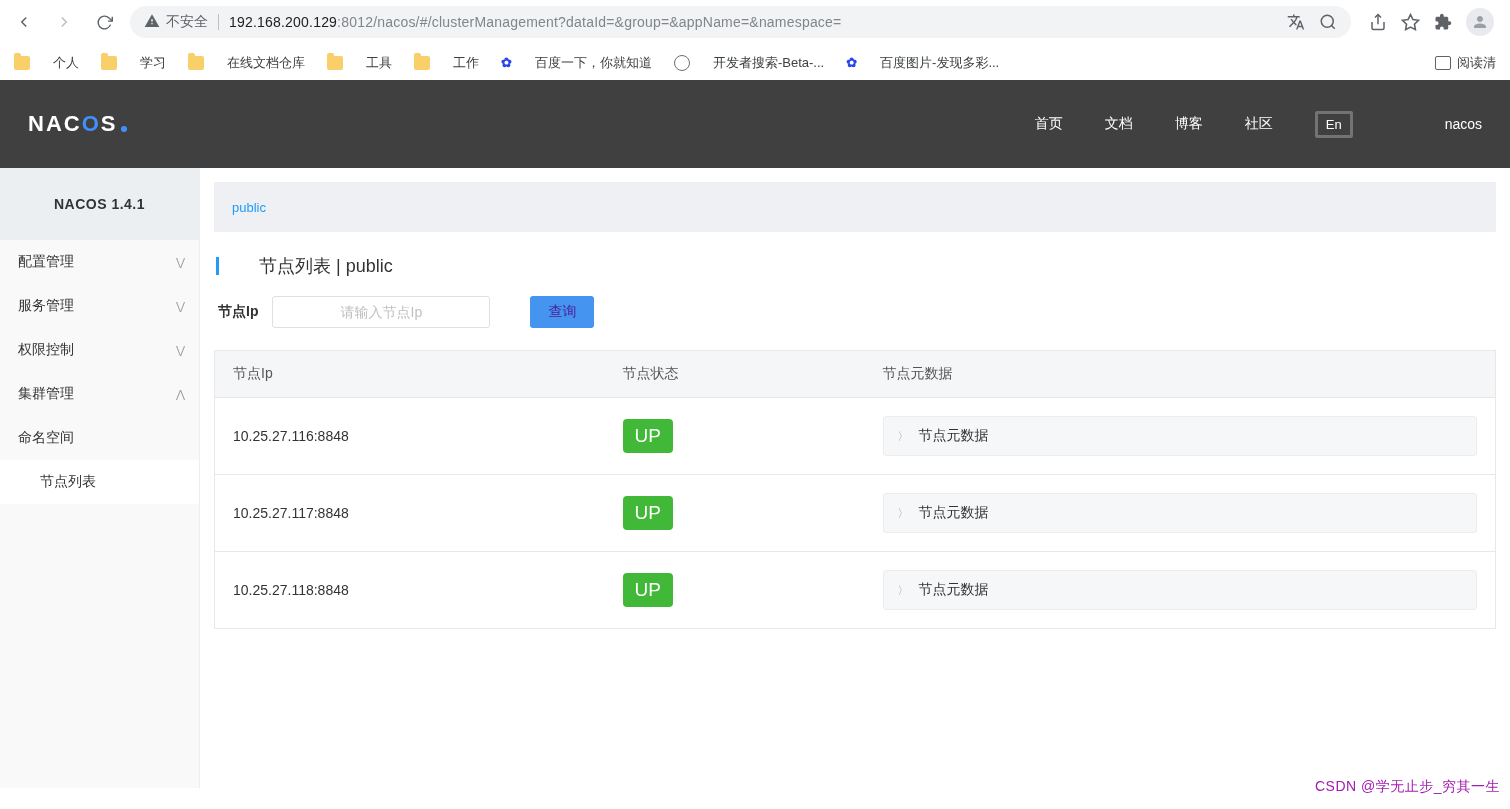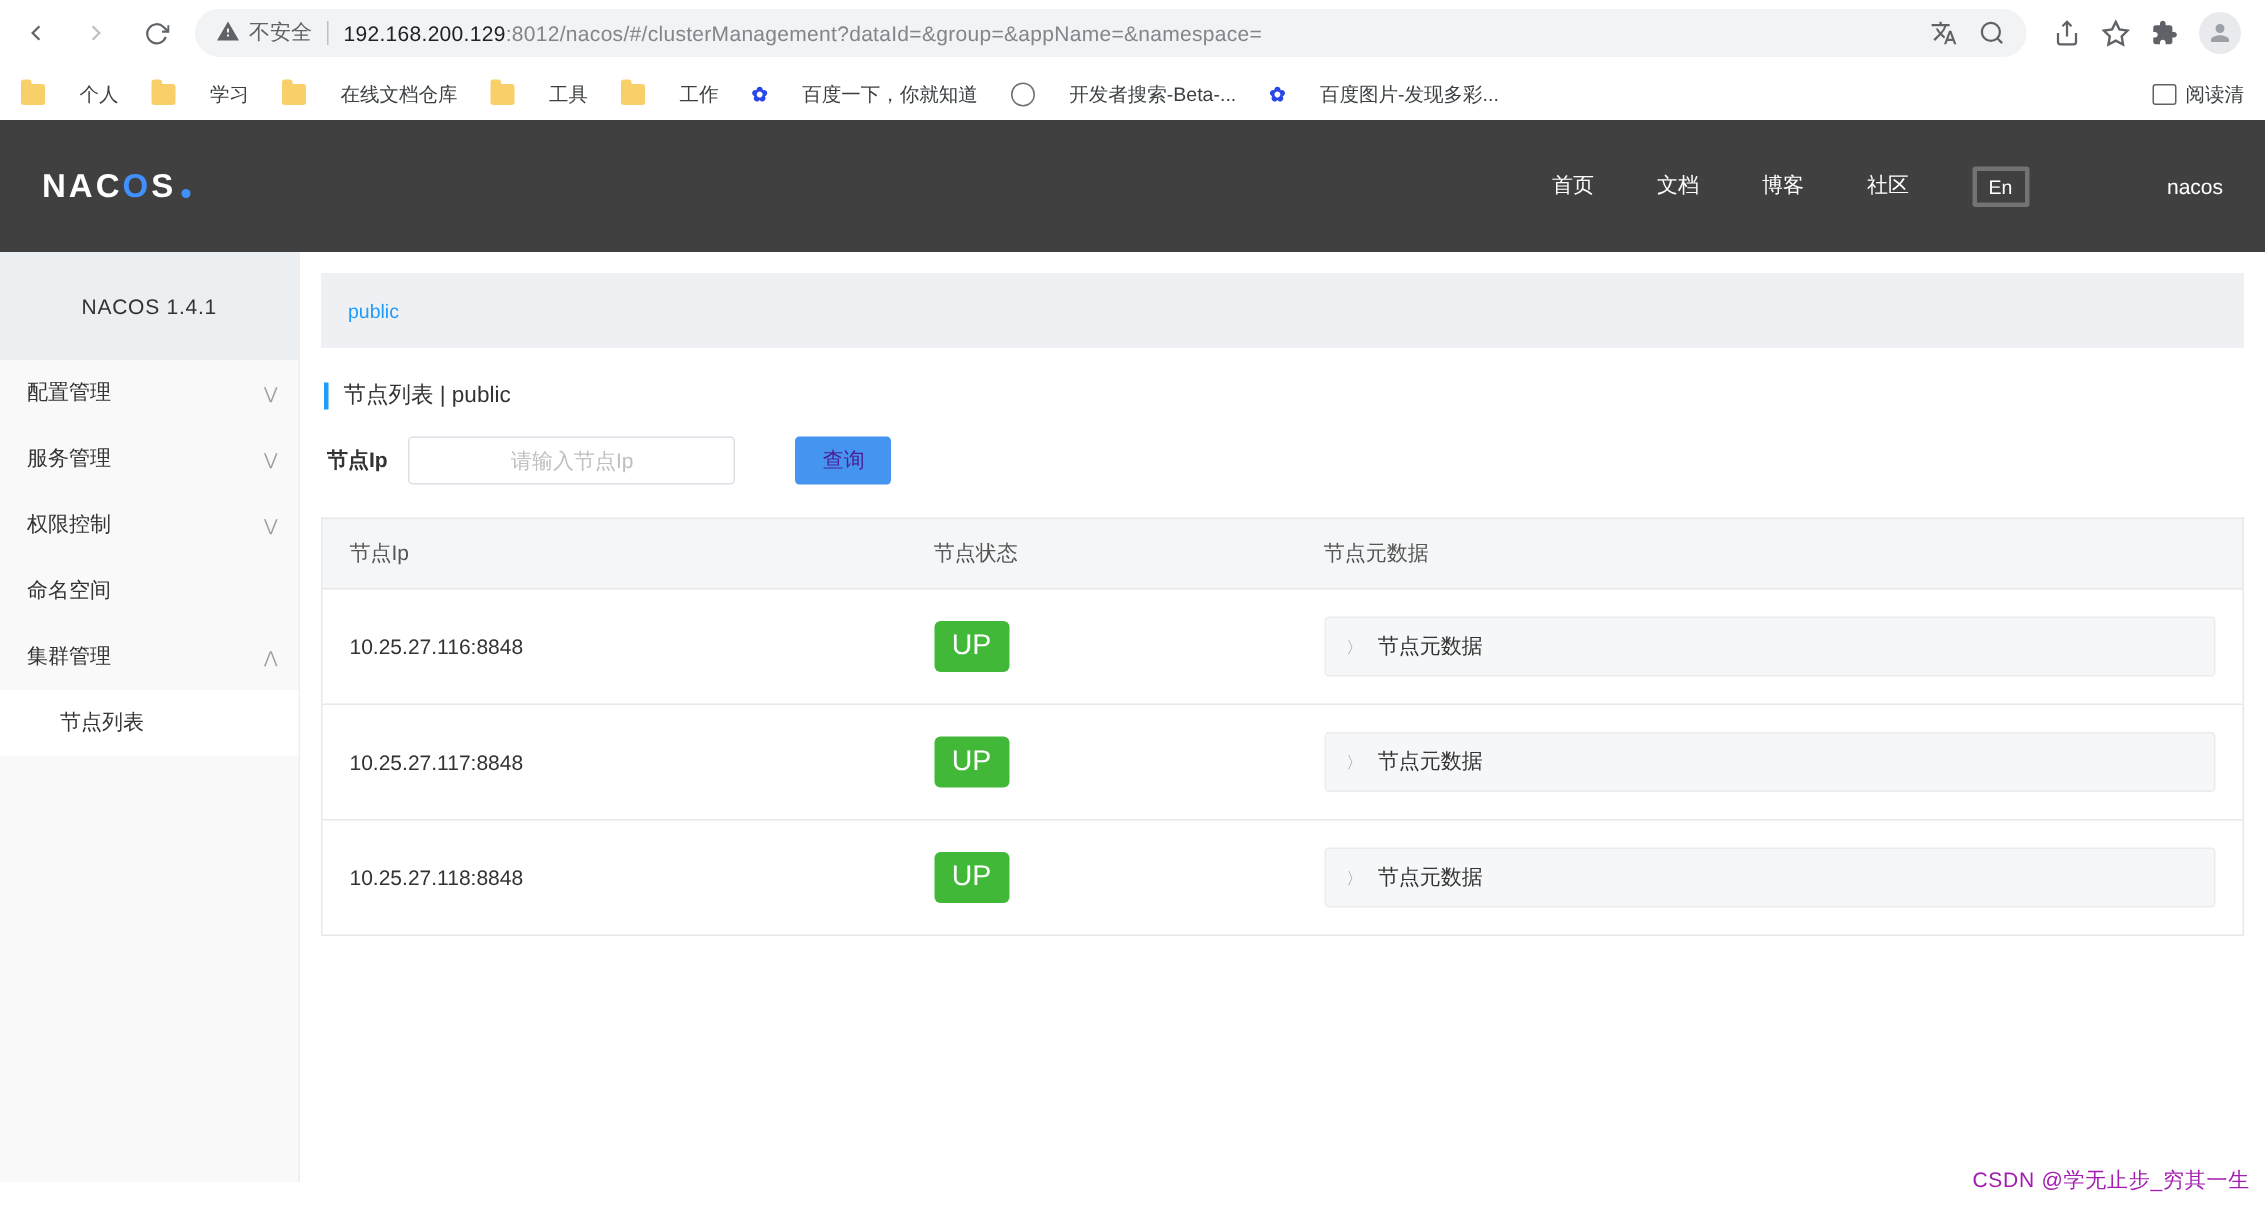--- a/index.html
+++ b/index.html
@@ -33,31 +33,31 @@
   .logo-text .o1 { color:#4190ff; }
   .logo-dot { width:6px; height:6px; background:#4190ff; border-radius:50%; margin-left:2px; margin-top:10px; }
   .nav-links { margin-left:auto; display:flex; align-items:center; gap:42px; color:#fff; }
   .nav-links a { color:#fff; text-decoration:none; cursor:pointer; }
   .lang-btn { border:3px solid #737373; color:#fff; padding:3px 8px; border-radius:2px; font-size:13px; }
   .user-link { margin-left:50px; }
 
   
   .app-body { display:flex; min-height:620px; background:#fff; }
   .sidebar { width:200px; background:#f9f9f9; border-right:1px solid #eee; }
-  .sb-title { height:72px; display:flex; align-items:center; justify-content:center; background:#eceff1; font-weight:400; letter-spacing:.5px; }
+  .sb-title { height:72px; display:flex; align-items:center; justify-content:center; background:#eceff1; font-weight:700; letter-spacing:.5px; }
   .sb-item { height:44px; display:flex; align-items:center; padding:0 18px; cursor:pointer; position:relative; color:#333; }
   .sb-item .chev { position:absolute; right:14px; color:#9aa0a6; font-size:11px; }
   .sb-sub { height:44px; display:flex; align-items:center; padding-left:40px; color:#333; background:#fff; cursor:pointer; }
 
   .content { flex:1; padding:0 14px 20px; }
   .ns-tabs { height:50px; background:#eef0f3; display:flex; align-items:center; padding:0 18px; margin-top:14px; }
   .ns-tab { color:#209bfa; font-size:13px; cursor:pointer; }
   .page-head { display:flex; align-items:center; margin:22px 2px 18px; gap:10px; }
   .page-bar { width:3px; height:18px; background:#209bfa; }
-  .page-title { font-size:15px; }
+  .page-title { font-size:18px;margin-left:30px; }
   .search-row { display:flex; align-items:center; gap:14px; margin:8px 0 22px 4px; }
   .search-label { font-weight:600; }
   .search-input { width:218px; height:32px; border:1px solid #dcdfe6; border-radius:3px; padding:0 10px; font-size:14px;text-align:center; }
   .search-input::placeholder { color:#bfbfbf; }
   .btn-primary { height:32px; padding:0 18px; background:#4494f0; color:#4c1d95; border:none; border-radius:3px; cursor:pointer; margin-left:26px; font-size:14px; }
 
   .table { width:100%; border:1px solid #e8e8e8; border-collapse:collapse; }
   .table th { background:#f5f6f7; text-align:left; padding:14px 18px; font-weight:500; border-bottom:1px solid #e8e8e8; color:#555; }
   .table td { padding:18px; border-bottom:1px solid #e8e8e8; vertical-align:middle; }
   .col-ip { width:390px; }
@@ -191,25 +191,25 @@
     </div>
     <div class="sb-item">
       <span>服务管理</span>
       <span class="chev">⋁</span>
     </div>
     <div class="sb-item">
       <span>权限控制</span>
       <span class="chev">⋁</span>
     </div>
     <div class="sb-item">
-      <span>命名空间</span>
-    </div>
-    <div class="sb-item">
       <span>集群管理</span>
       <span class="chev">⋀</span>
+    </div>
+    <div class="sb-item">
+      <span>命名空间</span>
     </div>
     <div class="sb-sub">
       <span>节点列表</span>
     </div>
   </div>
 
   <div class="content">
     <div class="ns-tabs">
       <span class="ns-tab">public</span>
     </div>

